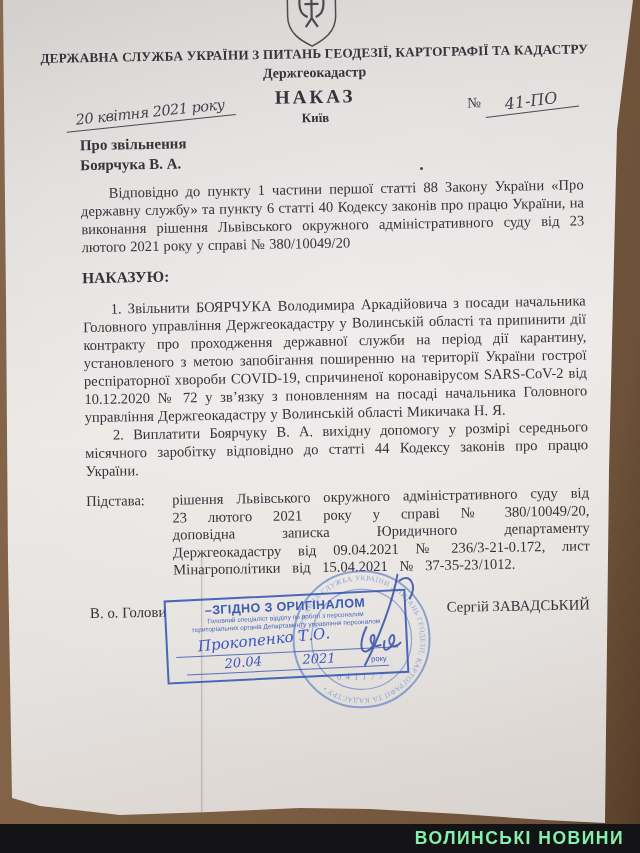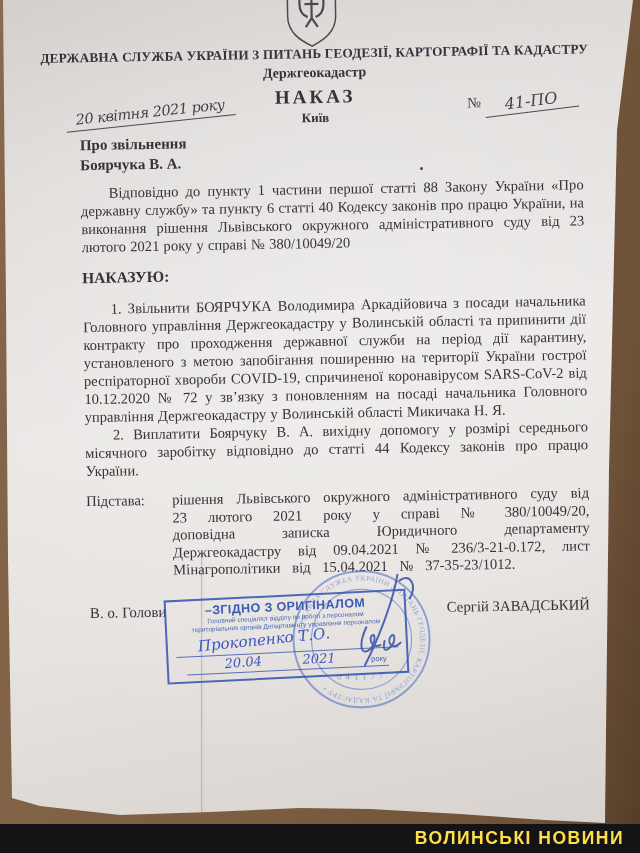--- a/index.html
+++ b/index.html
@@ -69,21 +69,21 @@
     border-bottom:1px solid rgba(52,85,176,0.8);font-size:8px;}
   .stamp-hw-date{position:absolute;left:38px;top:-2px;font-family:"DejaVu Serif",serif;
     font-style:italic;font-size:13px;color:#3b55c2;transform:rotate(-2deg);}
   .stamp-hw-year{position:absolute;left:116px;top:-2px;font-family:"DejaVu Serif",serif;
     font-style:italic;font-size:13px;color:#3b55c2;}
   .stamp-year-suffix{position:absolute;right:2px;top:4px;font-size:7.5px;}
   .flourish{position:absolute;left:332px;top:570px;width:100px;height:110px;z-index:6;}
   .band{position:absolute;left:0;right:0;bottom:0;height:29px;background:#141416;z-index:7;
     display:flex;align-items:center;justify-content:flex-end;padding-right:16px;box-sizing:border-box;}
   .band-text{font-family:"Liberation Sans",sans-serif;font-weight:bold;font-size:17.5px;
-    letter-spacing:1.5px;color:#fde047;}
+    letter-spacing:1.5px;color:#86efac;}
 </style>
 </head>
 <body>
 
 <div class="paper"></div>
 <div class="fold-line"></div>
 <div class="speck" style="left:420px;top:167px;width:3px;height:3px;"></div>
 <div class="speck" style="left:330px;top:57px;width:2px;height:2px;opacity:0.5;"></div>
 
 <div class="content">

